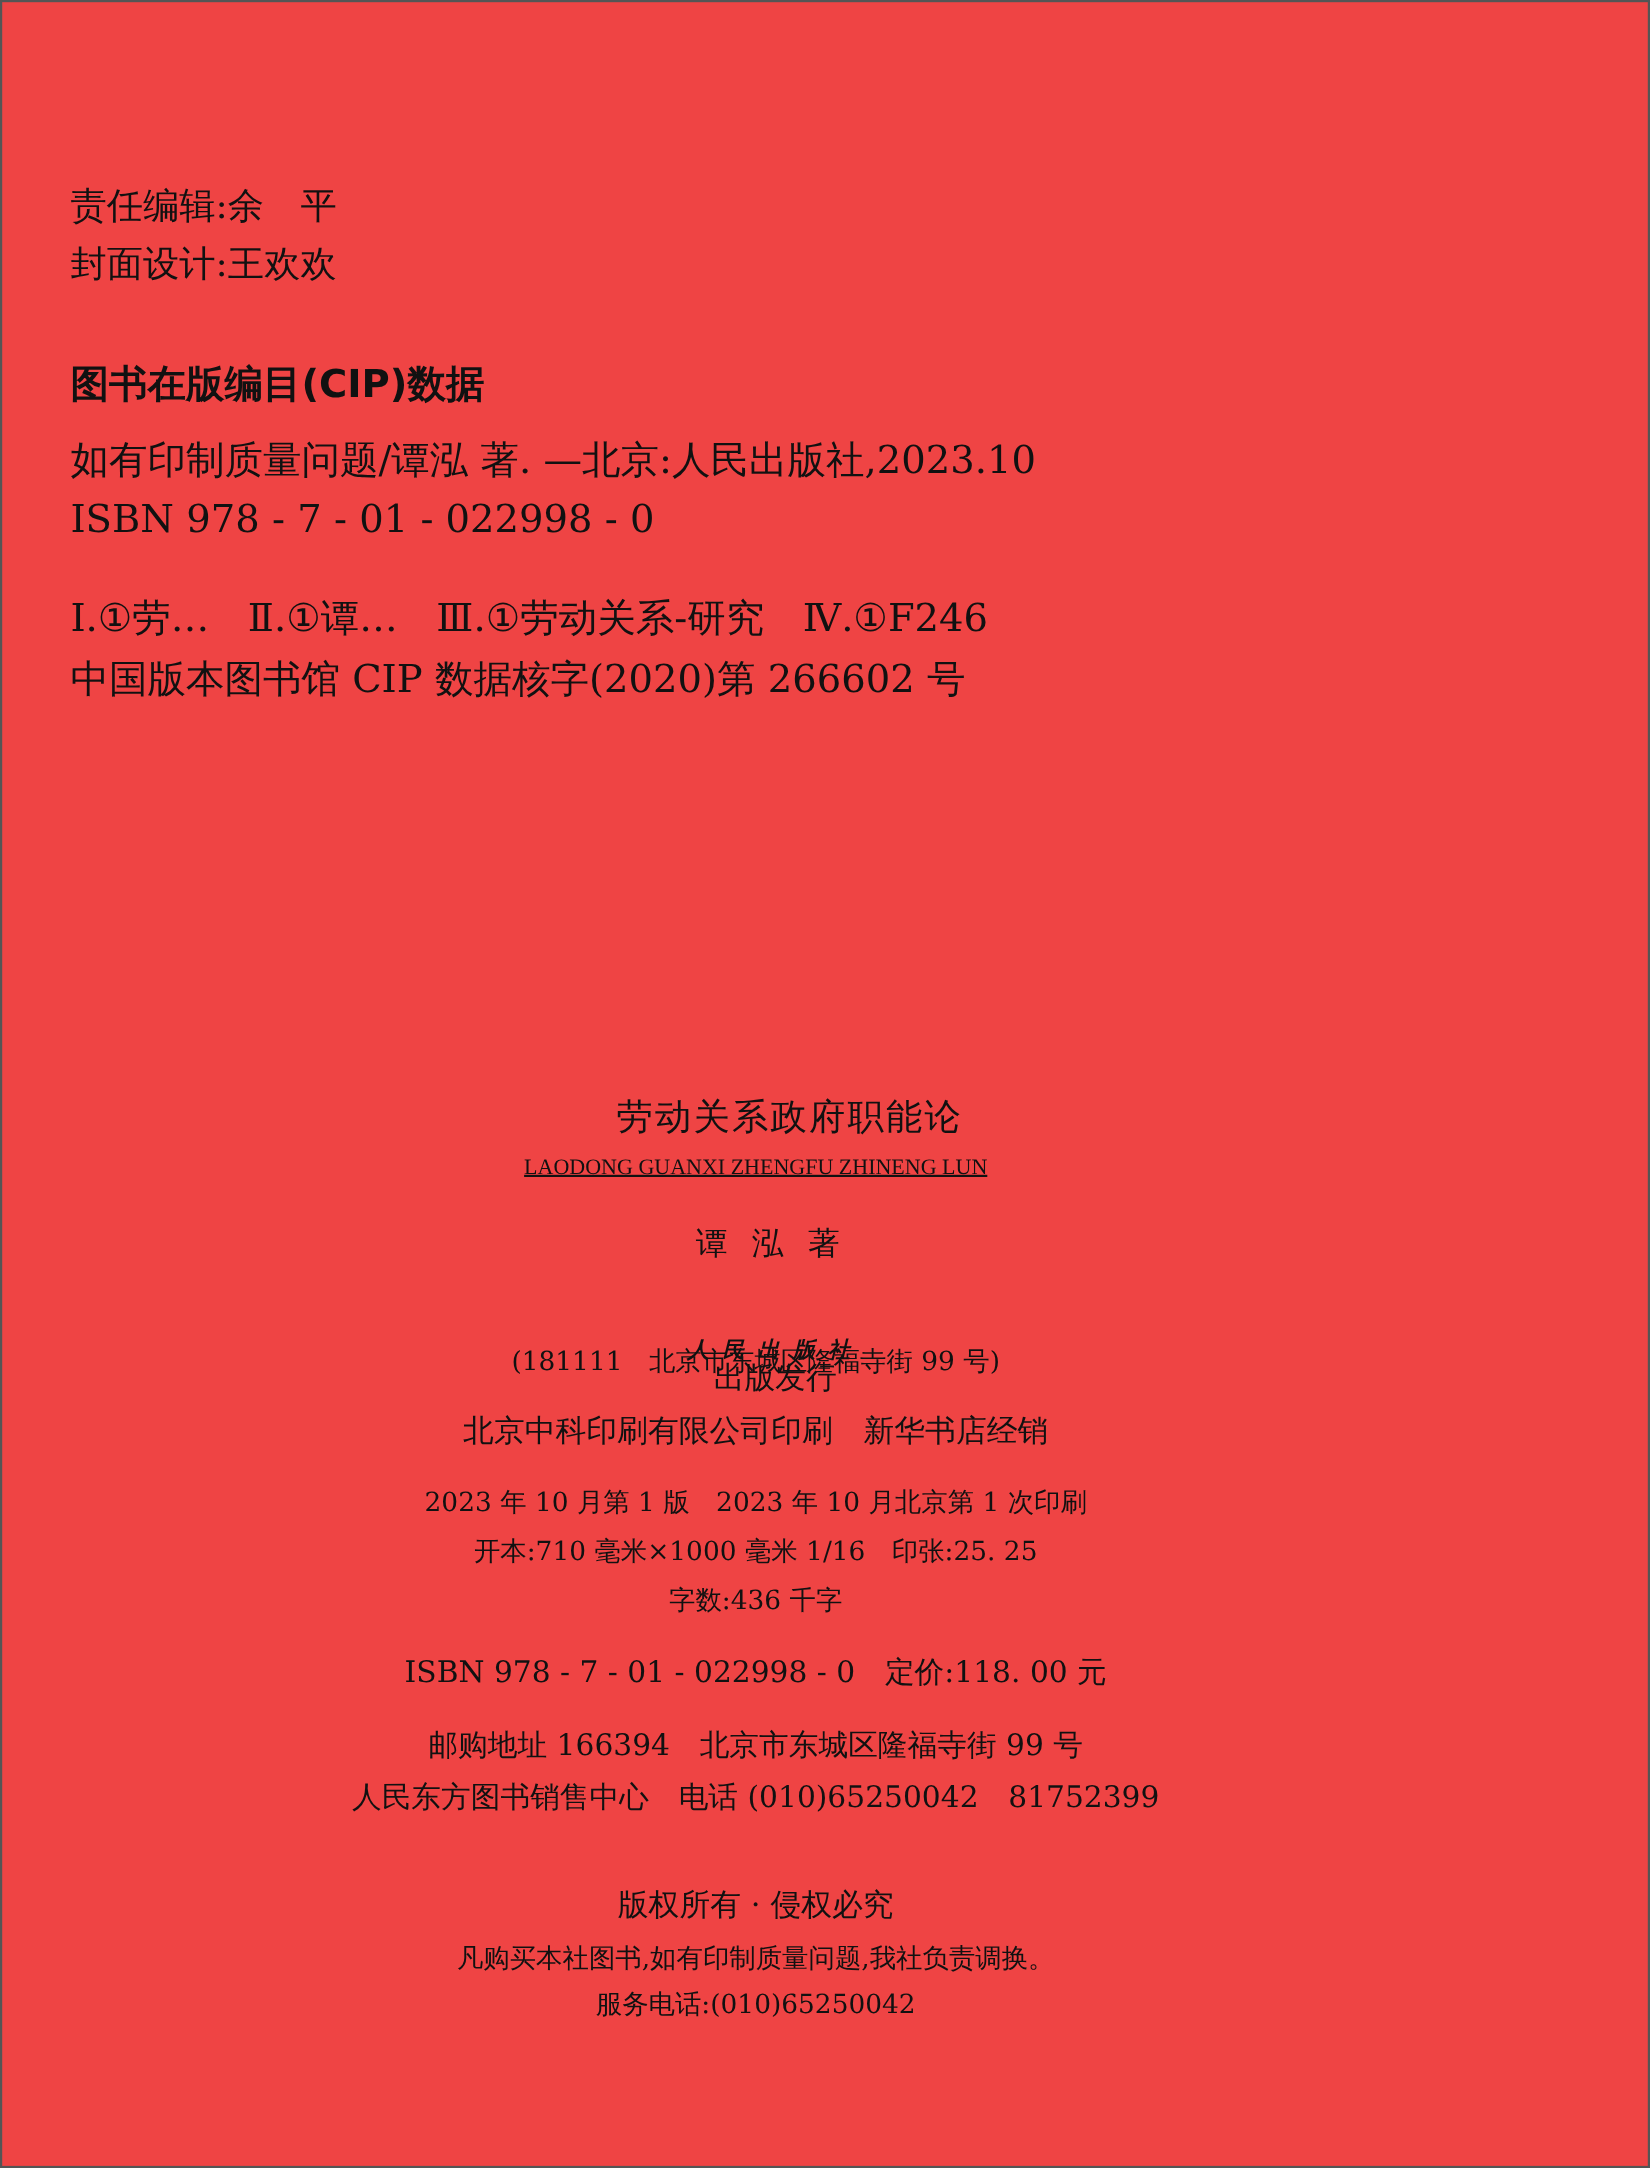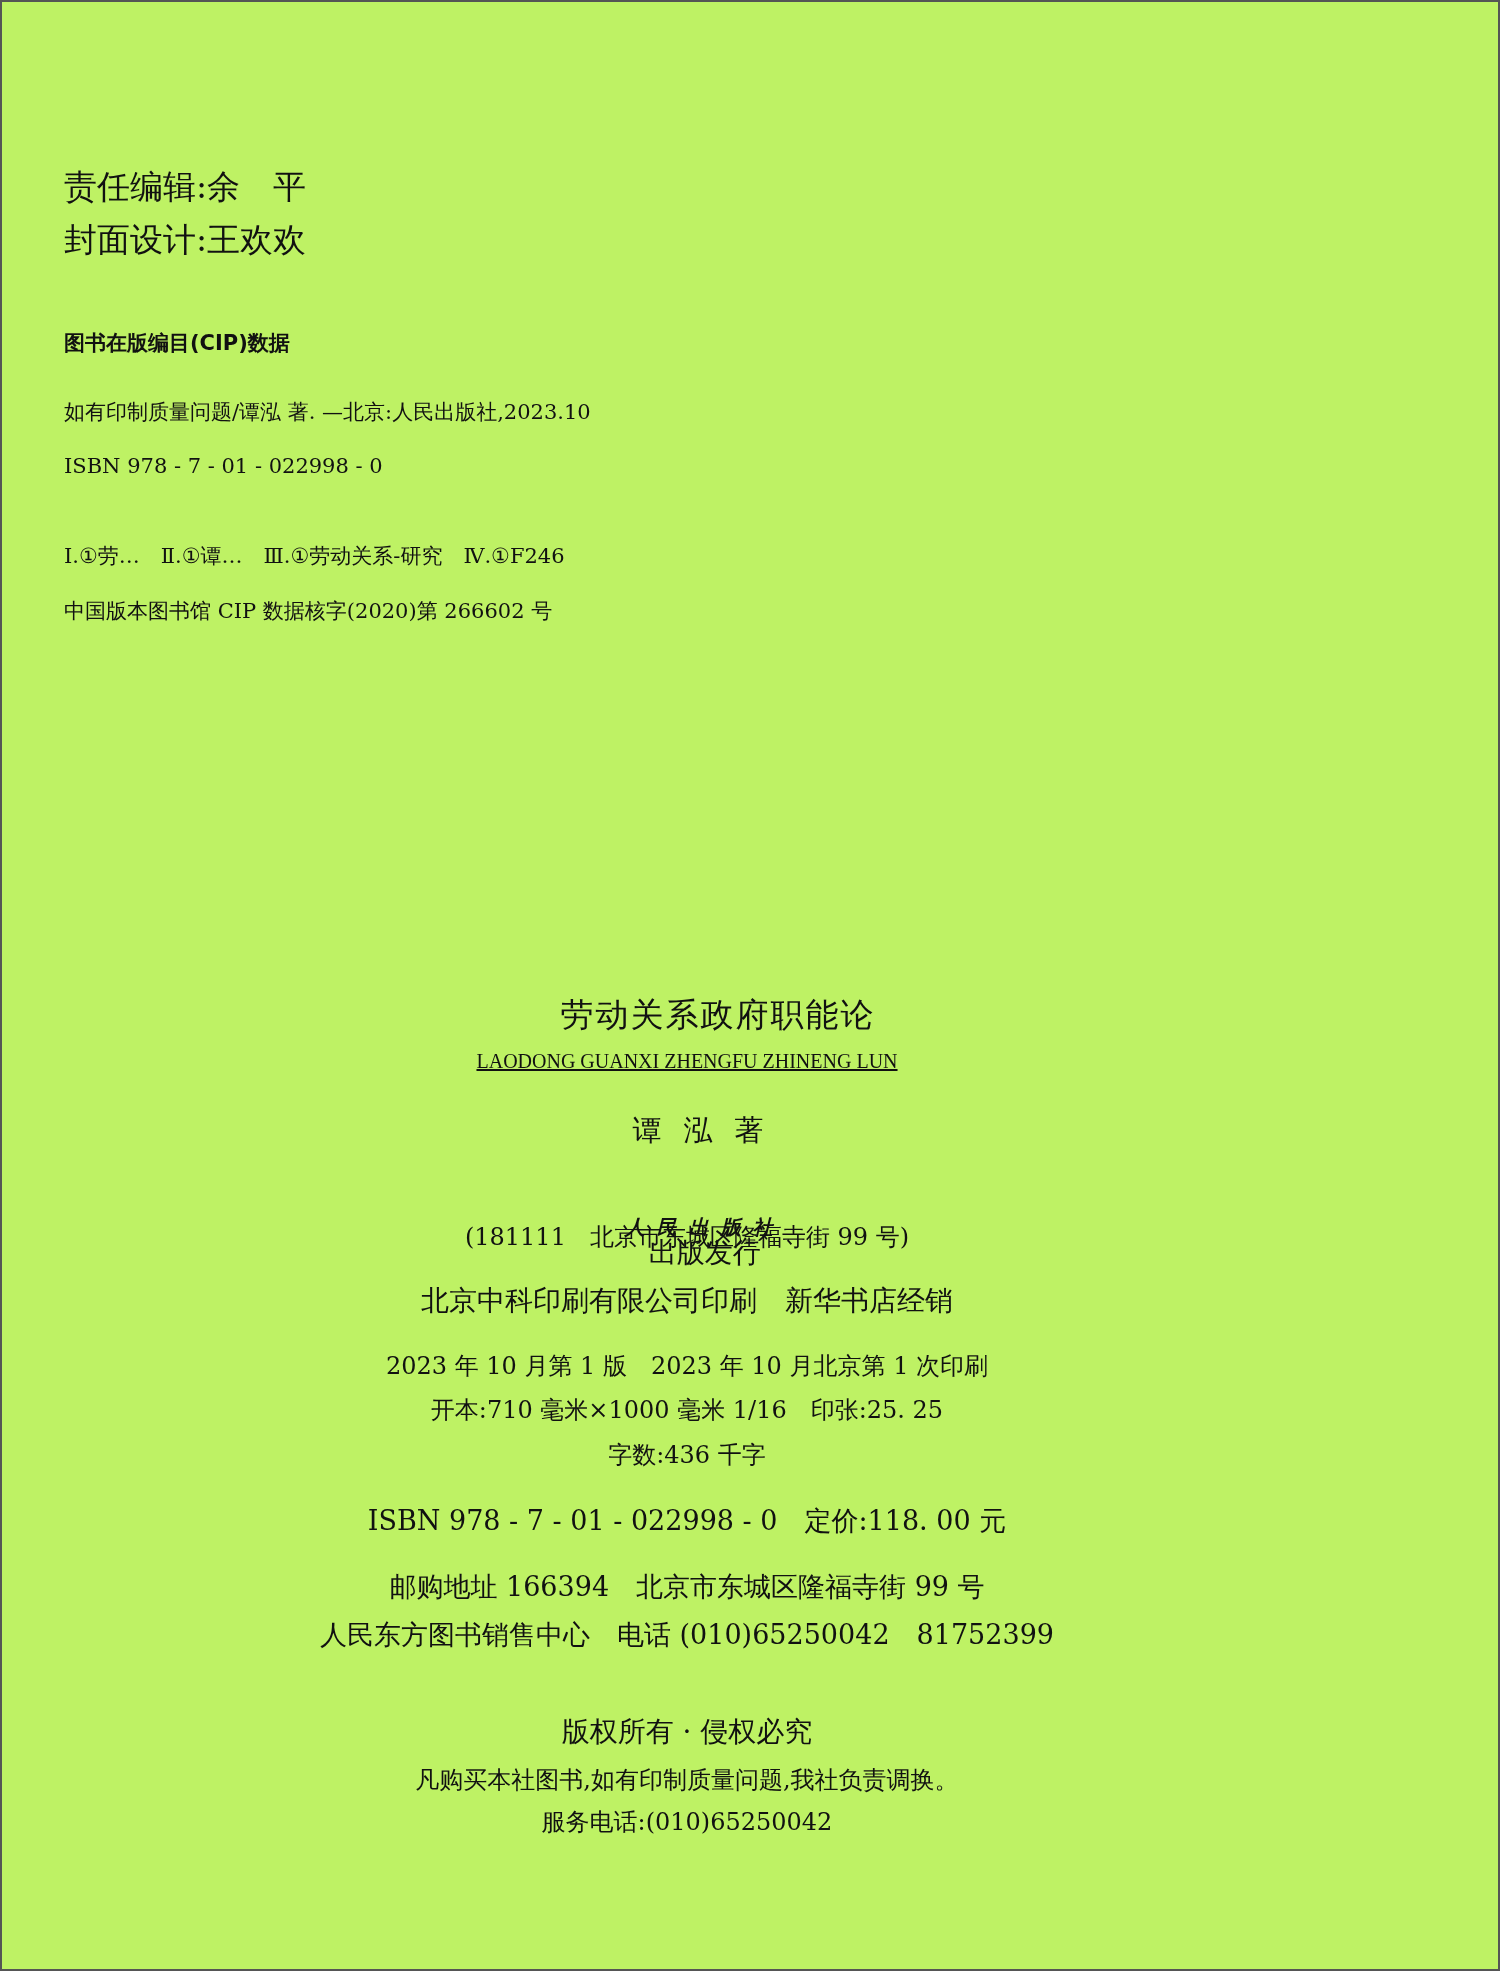--- a/index.html
+++ b/index.html
@@ -1,26 +1,26 @@
 <!DOCTYPE html>
 <html><head>
 <meta charset="utf-8">
 <style>
   html, body { margin: 0; padding: 0; background: #ffffff; }
   body { width: 1500px; height: 1971px; position: relative; overflow: hidden; }
   .page {
     position: absolute; left: 0; top: 0; width: 1500px; height: 1971px;
-    box-sizing: border-box; border: 2px solid #555555; background: #bef264;
+    box-sizing: border-box; border: 2px solid #555555; background: #ef4444;
     font-family: "DejaVu Serif", "Liberation Serif", serif; color: #111111;
   }
   .line { position: absolute; white-space: pre; line-height: 1; }
   .left { left: 62px; }
   .center { left: 0; width: 1370px; text-align: center; }
   .f35 { font-size: 33px; }
-  .f33 { font-size: 21px; }
+  .f33 { font-size: 35px; }
   .bold { font-weight: bold; font-family: "DejaVu Sans", "Liberation Sans", sans-serif; }
   .title { font-size: 33px; font-weight: normal; font-family: "DejaVu Sans", "Liberation Sans", sans-serif; letter-spacing: 2px; margin-left: 31px; }
   .pinyin { font-size: 20px; font-family: "Liberation Serif", "DejaVu Serif", serif; text-decoration: underline; }
   .author { font-size: 29px; letter-spacing: 22px; padding-left: 22px; }
   .publisher-logo { font-style: italic; font-weight: bold; font-size: 20px; letter-spacing: 12px; }
   .f28 { font-size: 28px; }
   .f25 { font-size: 24px; }
   .f27 { font-size: 27px; }
 </style>
 </head>

